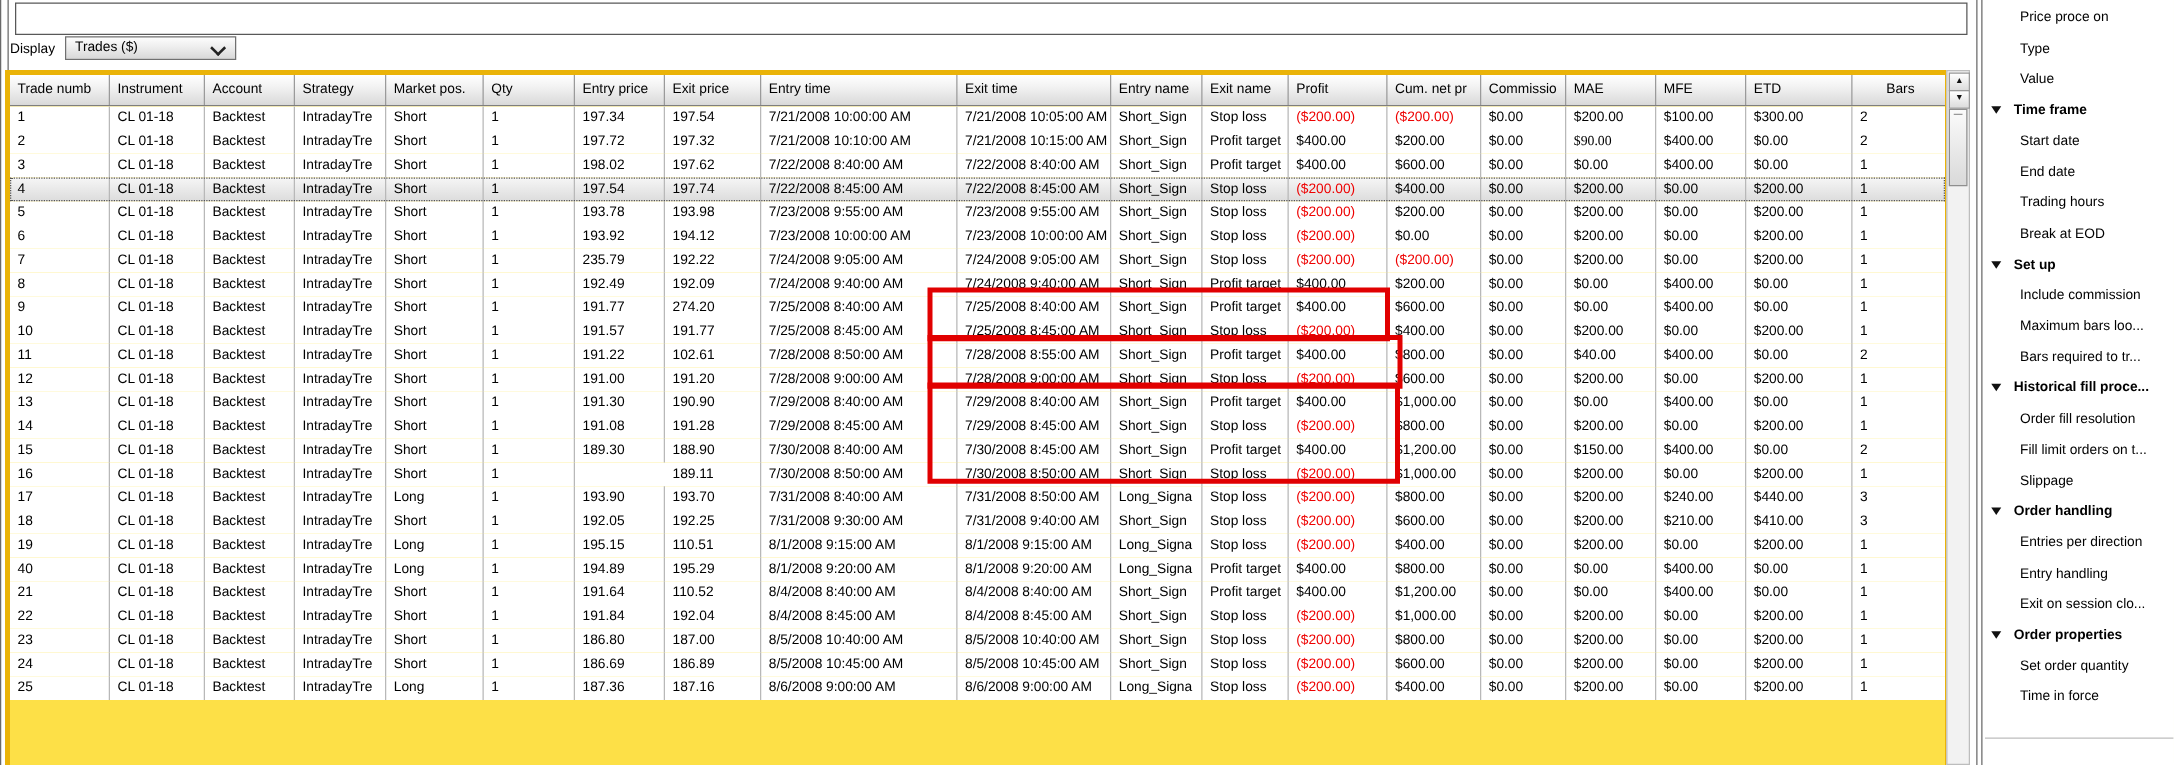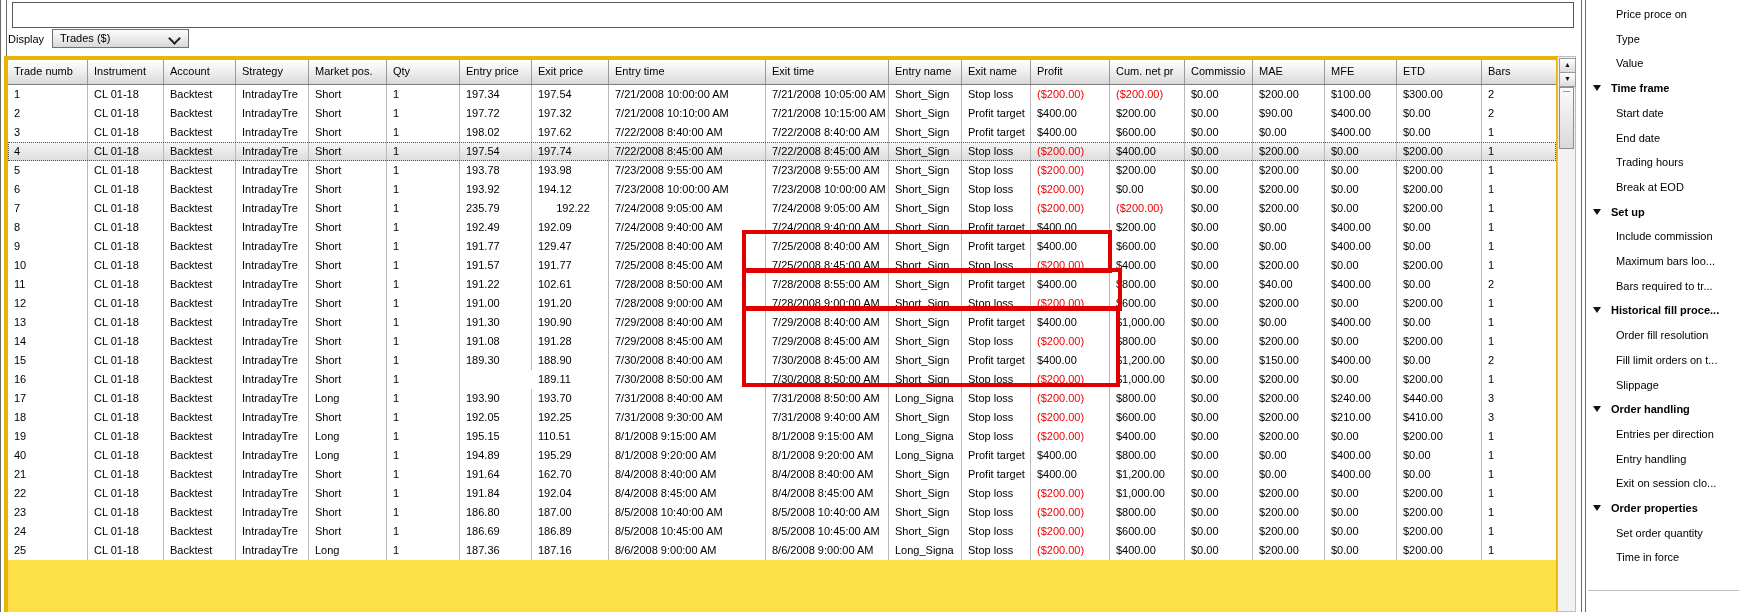--- a/index.html
+++ b/index.html
@@ -86,21 +86,21 @@
         <div class="hcell" style="width: 157px;">Entry time</div>
         <div class="hcell" style="width: 123px;">Exit time</div>
         <div class="hcell" style="width: 73px;">Entry name</div>
         <div class="hcell" style="width: 69px;">Exit name</div>
         <div class="hcell" style="width: 79px;">Profit</div>
         <div class="hcell" style="width: 75px;">Cum. net pr</div>
         <div class="hcell" style="width: 68px;">Commissio</div>
         <div class="hcell" style="width: 72px;">MAE</div>
         <div class="hcell" style="width: 72px;">MFE</div>
         <div class="hcell" style="width: 85px;">ETD</div>
-        <div class="hcell" style="width: 74px;">Bars</div>
+        <div class="hcell" style="width: 74px; margin-left: 21px;">Bars</div>
       </div>
     <div id="tbody">
         <div class="trow">
           <div class="tcell" style="width: 80px;">1</div>
           <div class="tcell" style="width: 76px;">CL 01-18</div>
           <div class="tcell" style="width: 72px;">Backtest</div>
           <div class="tcell" style="width: 73px;">IntradayTre</div>
           <div class="tcell" style="width: 78px;">Short</div>
           <div class="tcell" style="width: 73px;">1</div>
           <div class="tcell" style="width: 72px;">197.34</div>
@@ -126,21 +126,21 @@
           <div class="tcell" style="width: 73px;">1</div>
           <div class="tcell" style="width: 72px;">197.72</div>
           <div class="tcell" style="width: 77px;">197.32</div>
           <div class="tcell" style="width: 157px;">7/21/2008 10:10:00 AM</div>
           <div class="tcell" style="width: 123px;">7/21/2008 10:15:00 AM</div>
           <div class="tcell" style="width: 73px;">Short_Sign</div>
           <div class="tcell" style="width: 69px;">Profit target</div>
           <div class="tcell" style="width: 79px;">$400.00</div>
           <div class="tcell" style="width: 75px;">$200.00</div>
           <div class="tcell" style="width: 68px;">$0.00</div>
-          <div class="tcell" style="width: 72px;">$90.00</div>
+          <div class="tcell" style="width: 72px; font-family: Liberation Serif, serif;">$90.00</div>
           <div class="tcell" style="width: 72px;">$400.00</div>
           <div class="tcell" style="width: 85px;">$0.00</div>
           <div class="tcell" style="width: 74px;">2</div>
         </div>
         <div class="trow">
           <div class="tcell" style="width: 80px;">3</div>
           <div class="tcell" style="width: 76px;">CL 01-18</div>
           <div class="tcell" style="width: 72px;">Backtest</div>
           <div class="tcell" style="width: 73px;">IntradayTre</div>
           <div class="tcell" style="width: 78px;">Short</div>
@@ -223,21 +223,21 @@
           <div class="tcell" style="width: 74px;">1</div>
         </div>
         <div class="trow">
           <div class="tcell" style="width: 80px;">7</div>
           <div class="tcell" style="width: 76px;">CL 01-18</div>
           <div class="tcell" style="width: 72px;">Backtest</div>
           <div class="tcell" style="width: 73px;">IntradayTre</div>
           <div class="tcell" style="width: 78px;">Short</div>
           <div class="tcell" style="width: 73px;">1</div>
           <div class="tcell" style="width: 72px;">235.79</div>
-          <div class="tcell" style="width: 77px; text-align: center;">192.22</div>
+          <div class="tcell" style="width: 77px;">192.22</div>
           <div class="tcell" style="width: 157px;">7/24/2008 9:05:00 AM</div>
           <div class="tcell" style="width: 123px;">7/24/2008 9:05:00 AM</div>
           <div class="tcell" style="width: 73px;">Short_Sign</div>
           <div class="tcell" style="width: 69px;">Stop loss</div>
           <div class="tcell neg" style="width: 79px;">($200.00)</div>
           <div class="tcell neg" style="width: 75px;">($200.00)</div>
           <div class="tcell" style="width: 68px;">$0.00</div>
           <div class="tcell" style="width: 72px;">$200.00</div>
           <div class="tcell" style="width: 72px;">$0.00</div>
           <div class="tcell" style="width: 85px;">$200.00</div>
@@ -265,21 +265,21 @@
           <div class="tcell" style="width: 74px;">1</div>
         </div>
         <div class="trow">
           <div class="tcell" style="width: 80px;">9</div>
           <div class="tcell" style="width: 76px;">CL 01-18</div>
           <div class="tcell" style="width: 72px;">Backtest</div>
           <div class="tcell" style="width: 73px;">IntradayTre</div>
           <div class="tcell" style="width: 78px;">Short</div>
           <div class="tcell" style="width: 73px;">1</div>
           <div class="tcell" style="width: 72px;">191.77</div>
-          <div class="tcell" style="width: 77px;">129.47</div>
+          <div class="tcell" style="width: 77px;">274.20</div>
           <div class="tcell" style="width: 157px;">7/25/2008 8:40:00 AM</div>
           <div class="tcell" style="width: 123px;">7/25/2008 8:40:00 AM</div>
           <div class="tcell" style="width: 73px;">Short_Sign</div>
           <div class="tcell" style="width: 69px;">Profit target</div>
           <div class="tcell" style="width: 79px;">$400.00</div>
           <div class="tcell" style="width: 75px;">$600.00</div>
           <div class="tcell" style="width: 68px;">$0.00</div>
           <div class="tcell" style="width: 72px;">$0.00</div>
           <div class="tcell" style="width: 72px;">$400.00</div>
           <div class="tcell" style="width: 85px;">$0.00</div>
@@ -517,21 +517,21 @@
           <div class="tcell" style="width: 74px;">1</div>
         </div>
         <div class="trow">
           <div class="tcell" style="width: 80px;">21</div>
           <div class="tcell" style="width: 76px;">CL 01-18</div>
           <div class="tcell" style="width: 72px;">Backtest</div>
           <div class="tcell" style="width: 73px;">IntradayTre</div>
           <div class="tcell" style="width: 78px;">Short</div>
           <div class="tcell" style="width: 73px;">1</div>
           <div class="tcell" style="width: 72px;">191.64</div>
-          <div class="tcell" style="width: 77px;">162.70</div>
+          <div class="tcell" style="width: 77px;">110.52</div>
           <div class="tcell" style="width: 157px;">8/4/2008 8:40:00 AM</div>
           <div class="tcell" style="width: 123px;">8/4/2008 8:40:00 AM</div>
           <div class="tcell" style="width: 73px;">Short_Sign</div>
           <div class="tcell" style="width: 69px;">Profit target</div>
           <div class="tcell" style="width: 79px;">$400.00</div>
           <div class="tcell" style="width: 75px;">$1,200.00</div>
           <div class="tcell" style="width: 68px;">$0.00</div>
           <div class="tcell" style="width: 72px;">$0.00</div>
           <div class="tcell" style="width: 72px;">$400.00</div>
           <div class="tcell" style="width: 85px;">$0.00</div>

